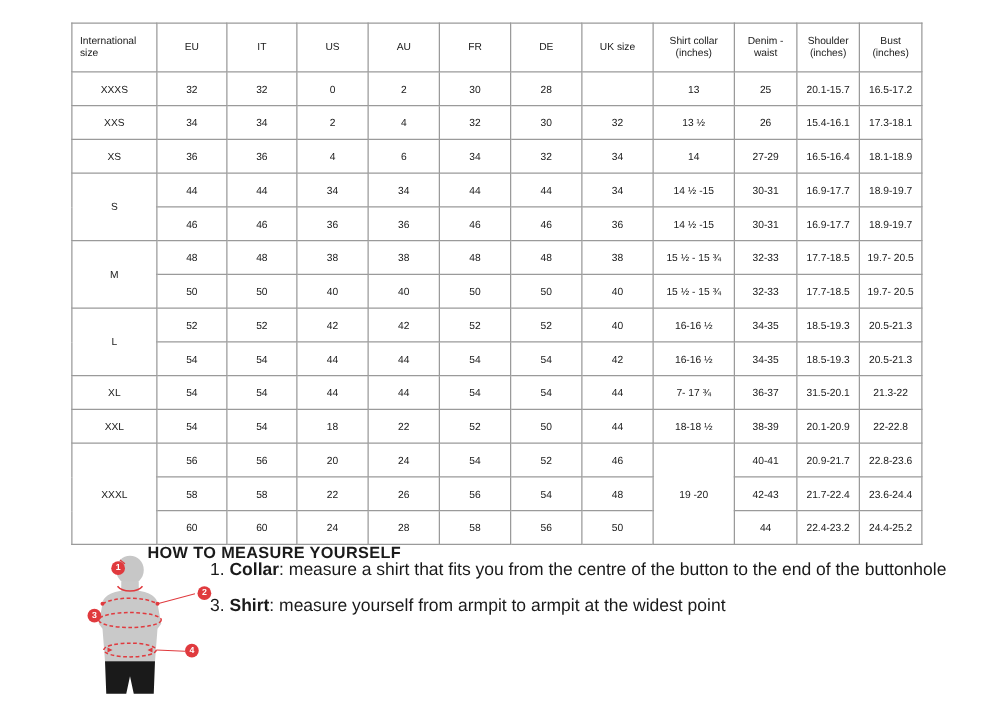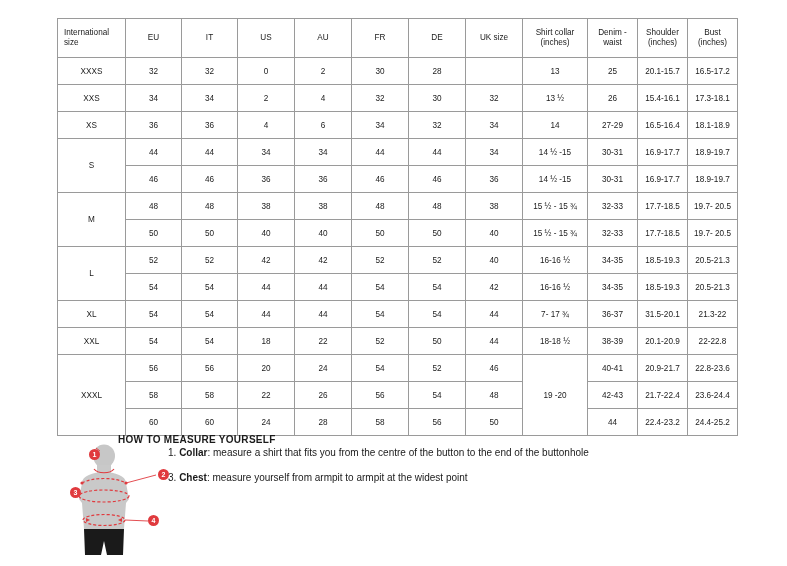--- a/index.html
+++ b/index.html
@@ -64,33 +64,33 @@
   .col-col   { width: 65px; }
   .col-den   { width: 50px; }
   .col-sho   { width: 50px; }
   .col-bus   { width: 50px; }
 
   
   .measure-title {
     position: absolute;
     left: 118px;
     top: 434px;
-    font-size: 10px;
+    font-size: 13px;
     font-weight: bold;
     letter-spacing: 0.3px;
     color: #1a1a1a;
   }
   .measure-list {
     position: absolute;
     left: 168px;
     top: 447px;
     width: 480px;
   }
   .measure-item {
-    font-size: 10px;
+    font-size: 14px;
     color: #1a1a1a;
     line-height: 1.2;
     margin-bottom: 12.5px;
     white-space: nowrap;
   }
   .measure-item b { font-weight: bold; }
 
   
   .figure {
     position: absolute;
@@ -346,21 +346,21 @@
             <td>24.4-25.2</td>
           </tr>
         </tbody>
     </table>
   </div>
 
   <div class="measure-title">HOW TO MEASURE YOURSELF</div>
 
   <div class="measure-list" id="measure-list">
       <div class="measure-item"><span>1</span>. <b>Collar</b><span>: measure a shirt that fits you from the centre of the button to the end of the buttonhole</span></div>
-      <div class="measure-item"><span>3</span>. <b>Chest</b><span>: measure yourself from armpit to armpit at the widest point</span></div>
+      <div class="measure-item"><span>3</span>. <b>Shirt</b><span>: measure yourself from armpit to armpit at the widest point</span></div>
     </div>
 
   <div class="figure">
     <svg class="fig-svg" width="110" height="123" viewBox="0 0 110 123">
 
       <ellipse cx="44" cy="13" rx="11" ry="11.5" fill="#c7c7c7"></ellipse>
 
       <path d="M37 22 L37 30 L51 30 L51 22 Z" fill="#c9c9c9"></path>
 
       <path d="M22 40 C22 33, 33 29, 44 29 C55 29, 66 33, 66 40

